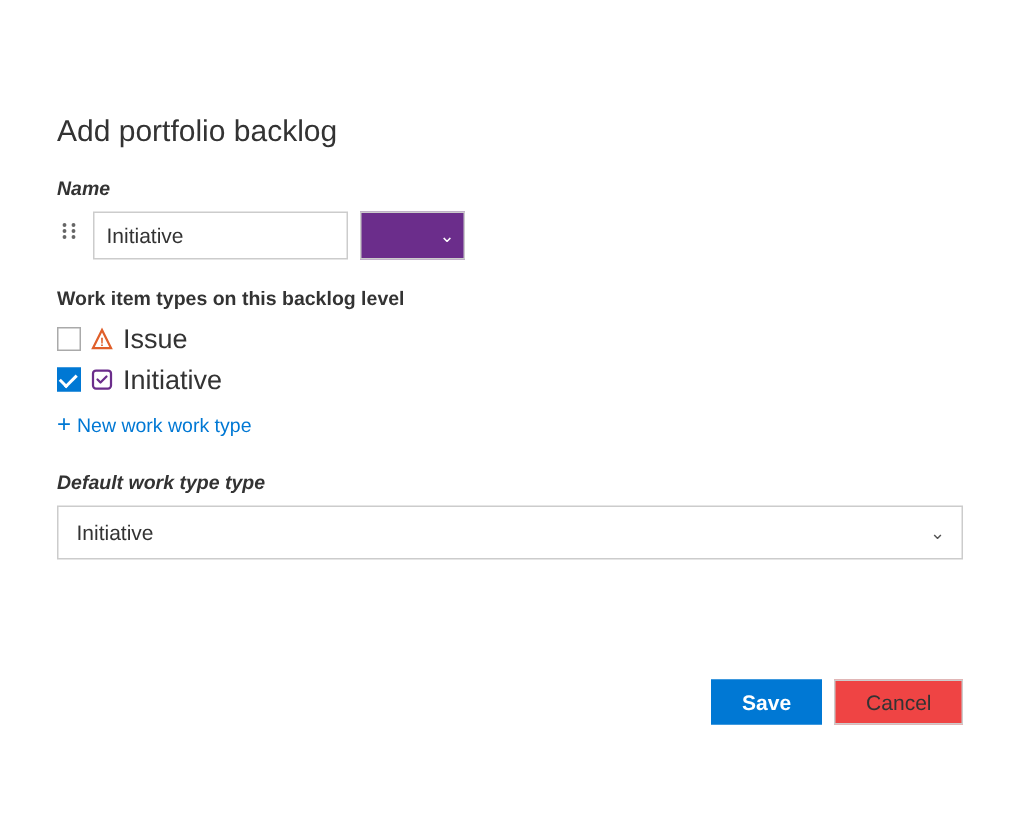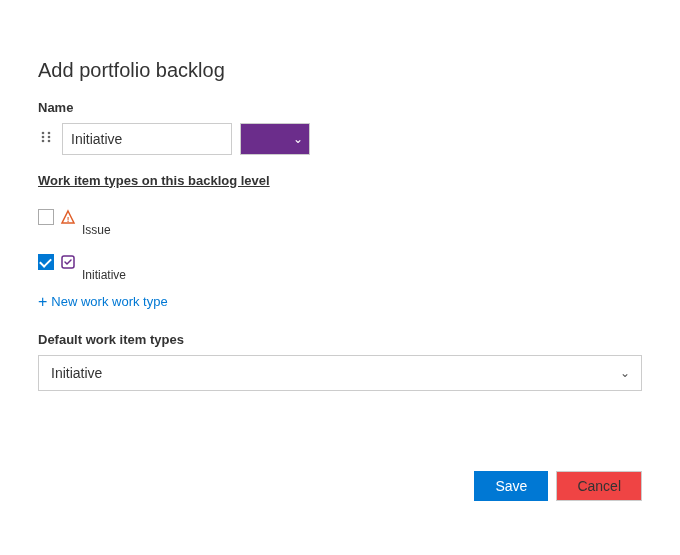--- a/index.html
+++ b/index.html
@@ -34,20 +34,21 @@
       color: #555;
       margin-bottom: 20px;
       line-height: 1.5;
     }
 
     .field-label {
       font-size: 13px;
       font-weight: 600;
       color: #333;
       margin-bottom: 8px;
+      font-style: italic;
     }
 
     .name-row {
       display: flex;
       align-items: center;
       gap: 8px;
       margin-bottom: 18px;
     }
 
     .drag-handle {
@@ -81,21 +82,20 @@
     .color-picker-btn .chevron {
       color: #fff;
       font-size: 12px;
     }
 
     .section-label {
       font-size: 13px;
       font-weight: 600;
       color: #333;
       margin-bottom: 10px;
-      text-decoration: underline;
     }
 
     .work-item-list {
       display: flex;
       flex-direction: column;
       gap: 6px;
       margin-bottom: 12px;
     }
 
     .work-item-row {
@@ -144,23 +144,22 @@
 
     .icon-issue {
       color: #e05f2a;
     }
 
     .icon-initiative {
       color: #6b2d8b;
     }
 
     .work-item-name {
-      font-size: 12px;
-      color: #333;
-      margin-top: 25px;
+      font-size: 18px;
+      color: #333;
     }
 
     .add-new-link {
       display: flex;
       align-items: center;
       gap: 4px;
       color: #0078d4;
       cursor: pointer;
       font-size: 13px;
       margin-bottom: 22px;
@@ -210,20 +209,21 @@
     }
 
     .btn-save {
       background: #0078d4;
       color: #fff;
       border: 1px solid #0078d4;
       padding: 6px 20px;
       font-size: 14px;
       cursor: pointer;
       min-width: 70px;
+      font-weight: bold;
     }
 
     .btn-cancel {
       background: #ef4444;
       color: #333;
       border: 1px solid #ccc;
       padding: 6px 20px;
       font-size: 14px;
       cursor: pointer;
       min-width: 70px;
@@ -280,21 +280,21 @@
       </span>
       <span class="work-item-name">Initiative</span>
     </div>
   </div>
 
   <a class="add-new-link">
     <span class="plus-icon">+</span>
     <span>New work work type</span>
   </a>
 
-  <div class="field-label" style="margin-bottom:8px;">Default work item types</div>
+  <div class="field-label" style="margin-bottom:8px;">Default work type type</div>
 
   <div class="select-wrapper">
     <select class="default-wi-select">
       <option>Initiative</option>
       <option>Issue</option>
     </select>
     <span class="select-chevron">⌄</span>
   </div>
 
   <div class="footer">

